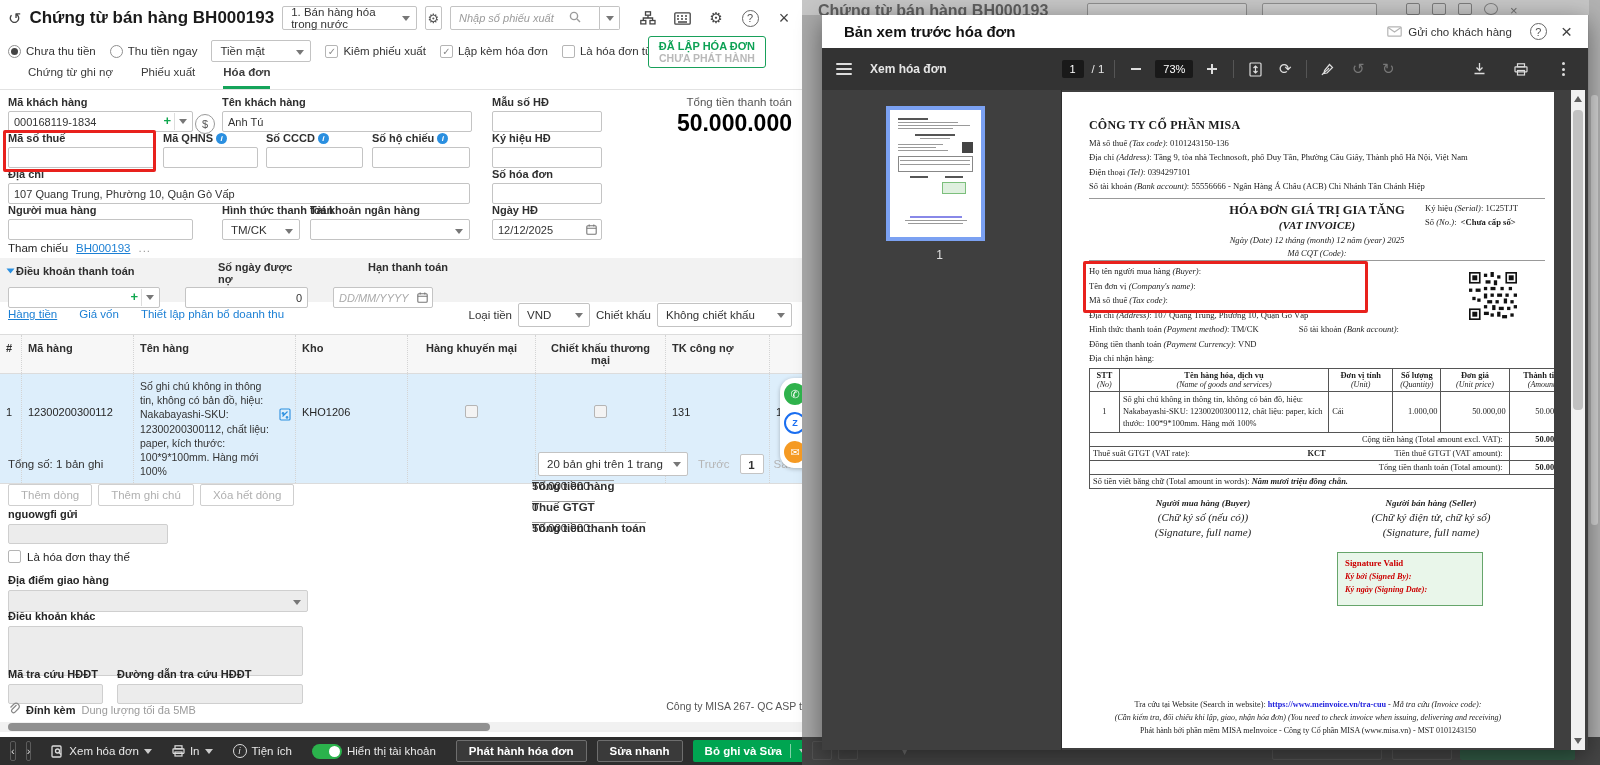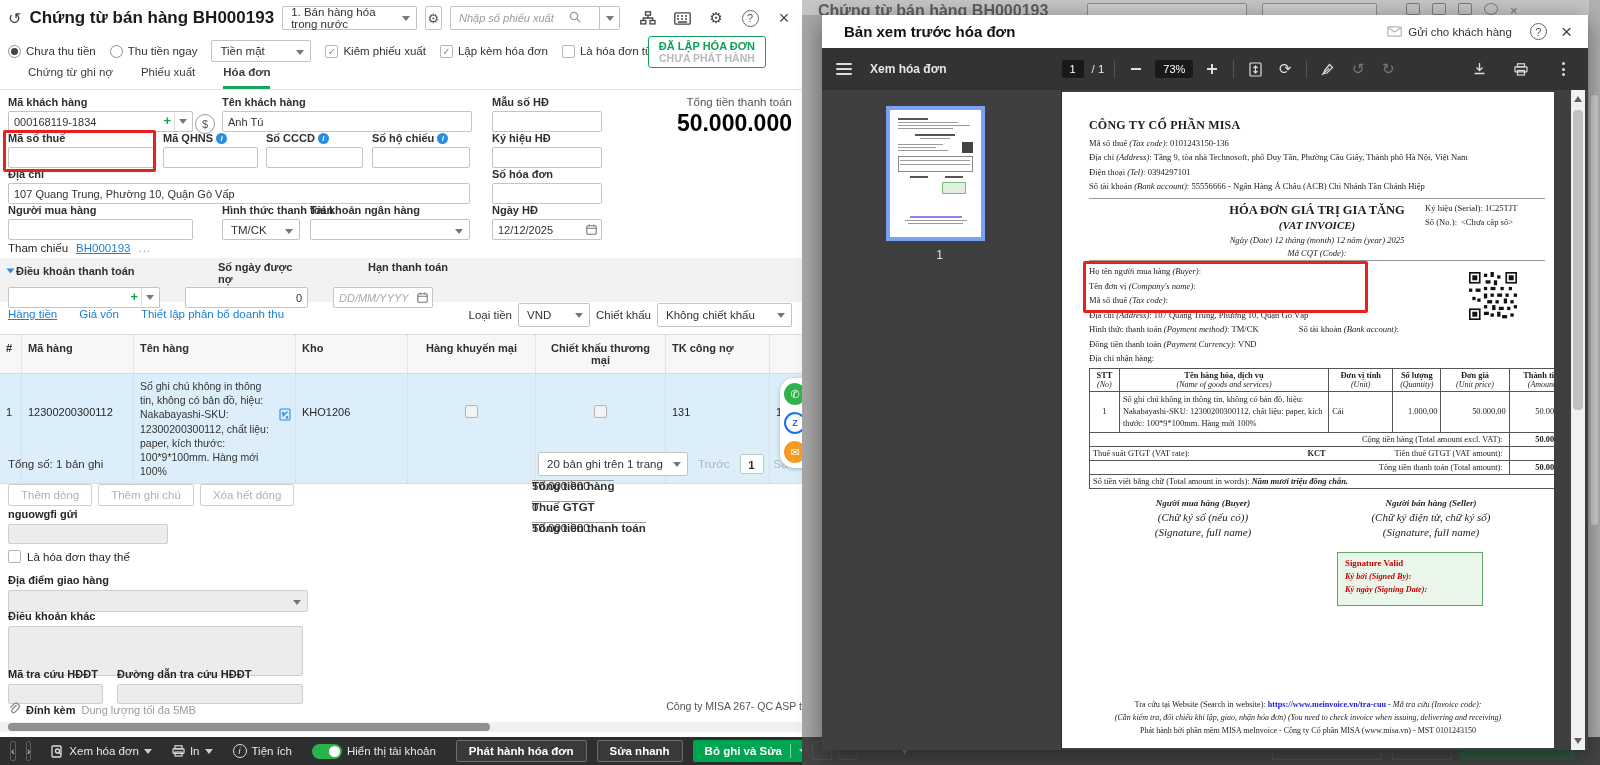--- a/index.html
+++ b/index.html
@@ -194,22 +194,22 @@
   .pg-in { padding:26px 10px 0 27px; position:relative; }
   .inv-co { font-size:12px; font-weight:bold; letter-spacing:.2px; }
   .inv-line { font-size:8.6px; margin-top:4.5px; }
   .inv-line .en { font-style:italic; }
   .inv-hr { border-top:1px solid #999; margin:7px 0 4px; width:456px; }
   .inv-head { position:relative; width:456px; }
   .inv-title { text-align:center; font-size:12.5px; font-weight:bold; }
   .inv-sub { text-align:center; font-size:11px; font-weight:bold; font-style:italic; margin-top:1px; }
   .inv-serial { position:absolute; right:0; top:0; font-size:8.6px; width:120px; }
   .inv-serial .rrow { display:flex; gap:4px; margin-bottom:4px; }
-  .inv-serial .rrow .en { }
-  .inv-serial b { font-weight:normal; }
+  .inv-serial .rrow .en { font-style:italic; }
+  .inv-serial b { font-weight:bold; }
   .inv-date { text-align:center; font-style:italic; font-size:8.6px; margin-top:4px; }
   .inv-cqt { text-align:center; font-style:italic; font-size:8.6px; margin-top:3px; border-bottom:1px solid #999; width:456px; padding-bottom:2px; }
   .buyer-wrap { position:relative; width:456px; margin-top:5px; }
   .buyer-wrap .inv-line { margin-top:0; margin-bottom:4.5px; }
   .qr { position:absolute; right:28px; top:6px; }
   .annot-inv { left:-6px; top:-5px; width:285px; height:52px; }
   .pm-row { display:flex; gap:40px; }
 
   .inv-table { border-collapse:collapse; width:488px; margin-top:3px; font-size:8.4px; }
   .inv-table th, .inv-table td { border:1px solid #555; padding:2px 3px; vertical-align:top; }

